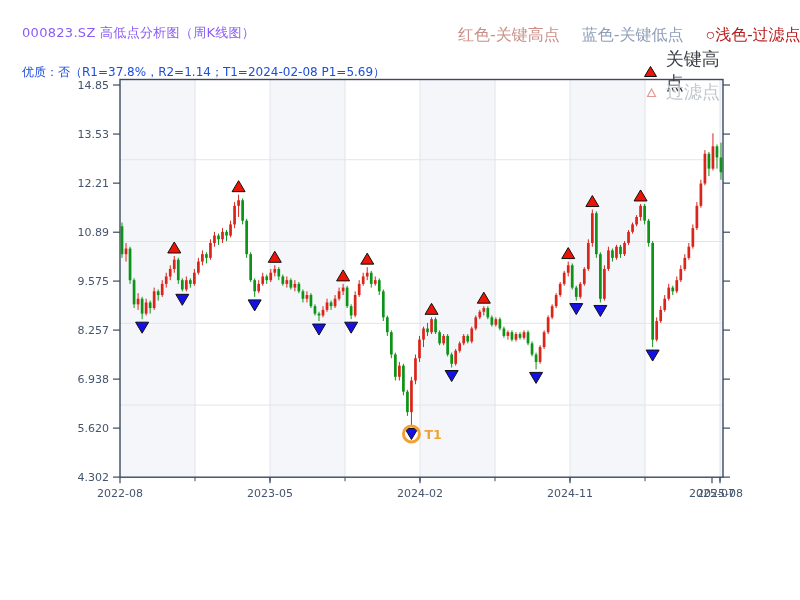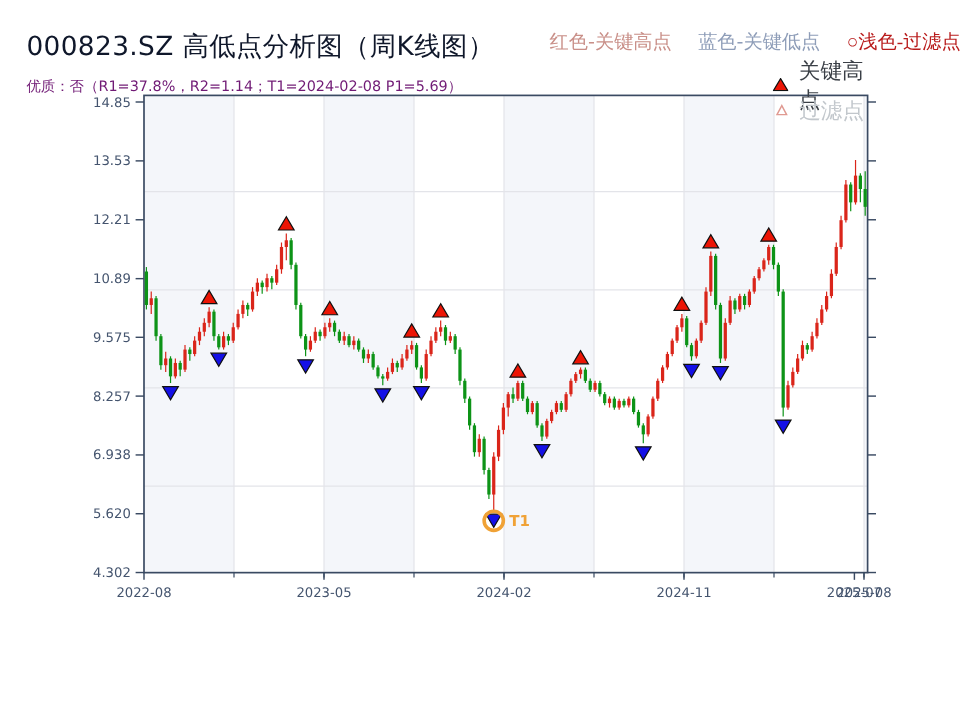--- a/index.html
+++ b/index.html
@@ -1,20 +1,20 @@
 <!DOCTYPE html>
 <html><head>
 <meta charset="utf-8">
 <style>
   html,body{margin:0;padding:0;background:#fff;}
   body{font-family:"DejaVu Sans","Liberation Sans",sans-serif;}
   .stage{position:relative;width:800px;height:600px;background:#ffffff;overflow:hidden;}
-  .title{position:absolute;left:22px;top:24px;font-size:22px;color:#0f172a;letter-spacing:.3px;}
+  .title{position:absolute;left:22px;top:24px;font-size:13px;color:#8b5cf6;letter-spacing:.3px;}
   .line2{position:absolute;left:22px;top:47px;font-size:12px;color:#e85449;}
-  .line3{position:absolute;left:22px;top:64px;font-size:12px;color:#701a75;}
+  .line3{position:absolute;left:22px;top:64px;font-size:12px;color:#1d4ed8;}
   .hlegend{position:absolute;left:458px;top:25px;font-size:16px;display:flex;gap:22px;white-space:nowrap;}
   .hl-red{color:#c98f88;} .hl-blue{color:#8e9db8;} .hl-gray{color:#b91c1c;font-family:Liberation Serif, serif;}
   svg#chart{position:absolute;left:0;top:0;font-family:"DejaVu Sans","Liberation Sans",sans-serif;}
   .legendbox{position:absolute;left:644px;top:60px;width:92px;}
   .lrow{display:flex;align-items:center;gap:8px;height:21px;font-size:18px;color:#3a3f46;cursor:default;}
   .lrow.filtered span{color:#c2c7cc;}
   .licon{display:inline-block;width:14px;text-align:center;}
 </style>
 </head>
 <body>

